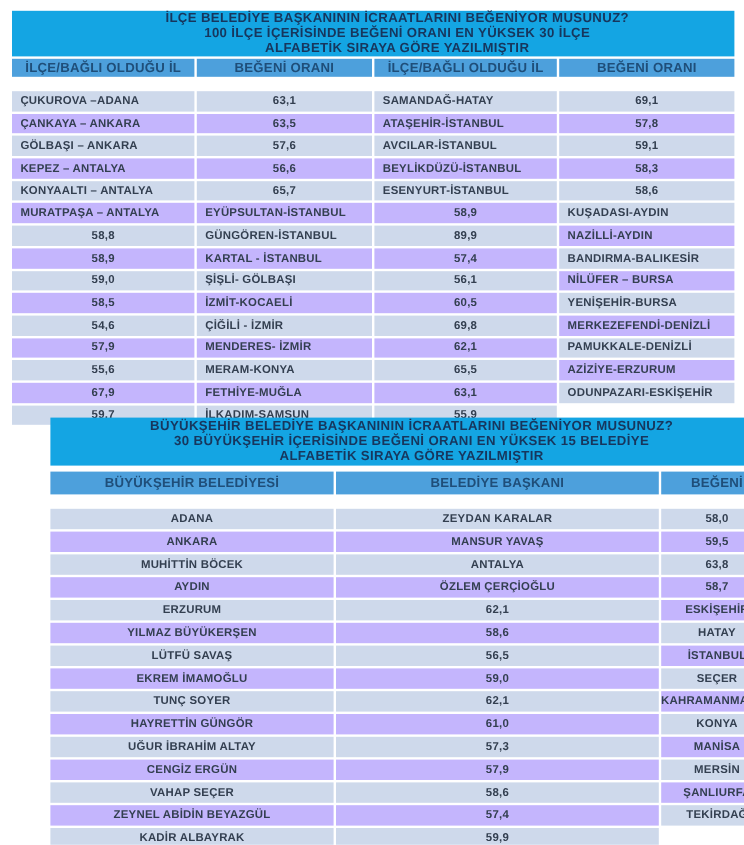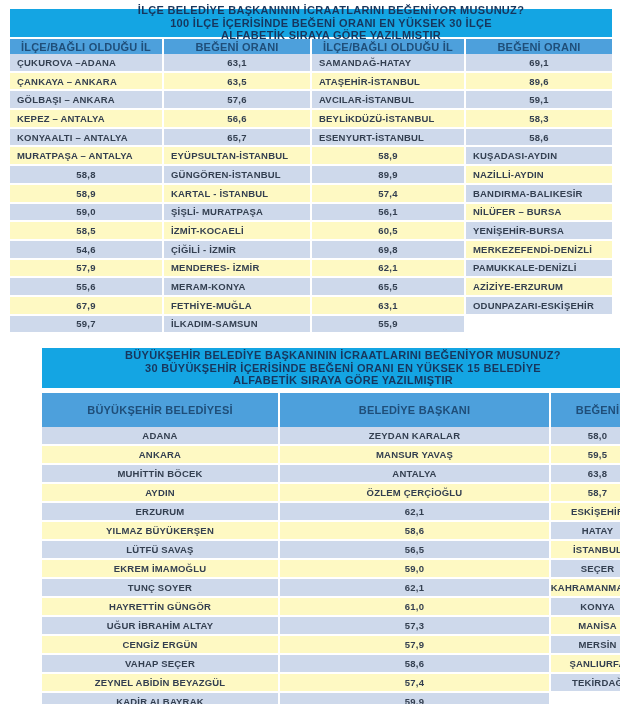--- a/index.html
+++ b/index.html
@@ -11,52 +11,52 @@
   .sheet{position:relative;width:620px;height:704px;overflow:hidden;}
   .block{position:absolute;left:10px;width:602px;}
   #district-block{top:9px;}
   #metro-block{top:348px;padding-left:32px;}
 
   .band{
     background:#14A5E3;
     display:flex;flex-direction:column;justify-content:center;
     text-align:center;
   }
-  #district-block .band{height:28px;padding-left:40px;}
+  #district-block .band{height:38px;padding-left:40px;}
   #metro-block .band{height:40px;}
   .band div{
     font-size:11px;font-weight:bold;color:#17365D;
     line-height:12.4px;letter-spacing:0.3px;white-space:nowrap;
   }
 
   .t-head{display:grid;column-gap:2px;margin-top:2px;}
   #metro-block .t-head{margin-top:5px;}
   .t1cols{grid-template-columns:152px 146px 152px 146px;}
   .t2cols{grid-template-columns:236px 269px 93px;}
   .hcell{
     background:#4DA0DC;color:#1F4E79;
     font-size:11px;font-weight:bold;letter-spacing:0.2px;
     display:flex;align-items:center;justify-content:center;
     white-space:nowrap;
   }
   #district-block .hcell{height:15px;}
-  #metro-block .hcell{height:34px;}
+  #metro-block .hcell{height:19px;}
 
-  .t-body{display:grid;gap:2px;margin-top:0;border-radius:30px;}
+  .t-body{display:grid;gap:2px;margin-top:12px;border-radius:30px;}
   #district-block .t-body{grid-auto-rows:16.7px;}
   #metro-block .t-body{grid-auto-rows:17px;}
 
   .cell{
     display:flex;align-items:center;justify-content:center;
     font-size:9.5px;font-weight:bold;color:#333F50;
     letter-spacing:0.2px;white-space:nowrap;overflow:hidden;
   }
   .cell.left{justify-content:flex-start;padding-left:7px;}
   .cell.odd{background:#CED9EB;}
-  .cell.even{background:#fef9c3;}
+  .cell.even{background:#c4b5fd;}
 
   .tail-strip{height:6px;background:#E9EDF5;margin-top:2px;}
 </style>
 </head>
 <body>
 
 <div class="sheet">
 
   <div class="block" id="district-block">
     <div class="band">
@@ -71,21 +71,21 @@
       <div class="hcell">BEĞENİ ORANI</div>
     </div>
     <div class="t-body t1cols">
         <div class="cell odd left">ÇUKUROVA –ADANA</div>
         <div class="cell odd">63,1</div>
         <div class="cell odd left">SAMANDAĞ-HATAY</div>
         <div class="cell odd">69,1</div>
         <div class="cell even left">ÇANKAYA – ANKARA</div>
         <div class="cell even">63,5</div>
         <div class="cell even left">ATAŞEHİR-İSTANBUL</div>
-        <div class="cell even">89,6</div>
+        <div class="cell even">57,8</div>
         <div class="cell odd left">GÖLBAŞI – ANKARA</div>
         <div class="cell odd">57,6</div>
         <div class="cell odd left">AVCILAR-İSTANBUL</div>
         <div class="cell odd">59,1</div>
         <div class="cell even left">KEPEZ – ANTALYA</div>
         <div class="cell even">56,6</div>
         <div class="cell even left">BEYLİKDÜZÜ-İSTANBUL</div>
         <div class="cell even">58,3</div>
         <div class="cell odd left">KONYAALTI – ANTALYA</div>
         <div class="cell odd">65,7</div>
@@ -97,21 +97,21 @@
         <div class="cell odd left">KUŞADASI-AYDIN</div>
         <div class="cell odd">58,8</div>
         <div class="cell odd left">GÜNGÖREN-İSTANBUL</div>
         <div class="cell odd">89,9</div>
         <div class="cell even left">NAZİLLİ-AYDIN</div>
         <div class="cell even">58,9</div>
         <div class="cell even left">KARTAL - İSTANBUL</div>
         <div class="cell even">57,4</div>
         <div class="cell odd left">BANDIRMA-BALIKESİR</div>
         <div class="cell odd">59,0</div>
-        <div class="cell odd left">ŞİŞLİ- MURATPAŞA</div>
+        <div class="cell odd left">ŞİŞLİ- GÖLBAŞI</div>
         <div class="cell odd">56,1</div>
         <div class="cell even left">NİLÜFER – BURSA</div>
         <div class="cell even">58,5</div>
         <div class="cell even left">İZMİT-KOCAELİ</div>
         <div class="cell even">60,5</div>
         <div class="cell odd left">YENİŞEHİR-BURSA</div>
         <div class="cell odd">54,6</div>
         <div class="cell odd left">ÇİĞİLİ - İZMİR</div>
         <div class="cell odd">69,8</div>
         <div class="cell even left">MERKEZEFENDİ-DENİZLİ</div>

